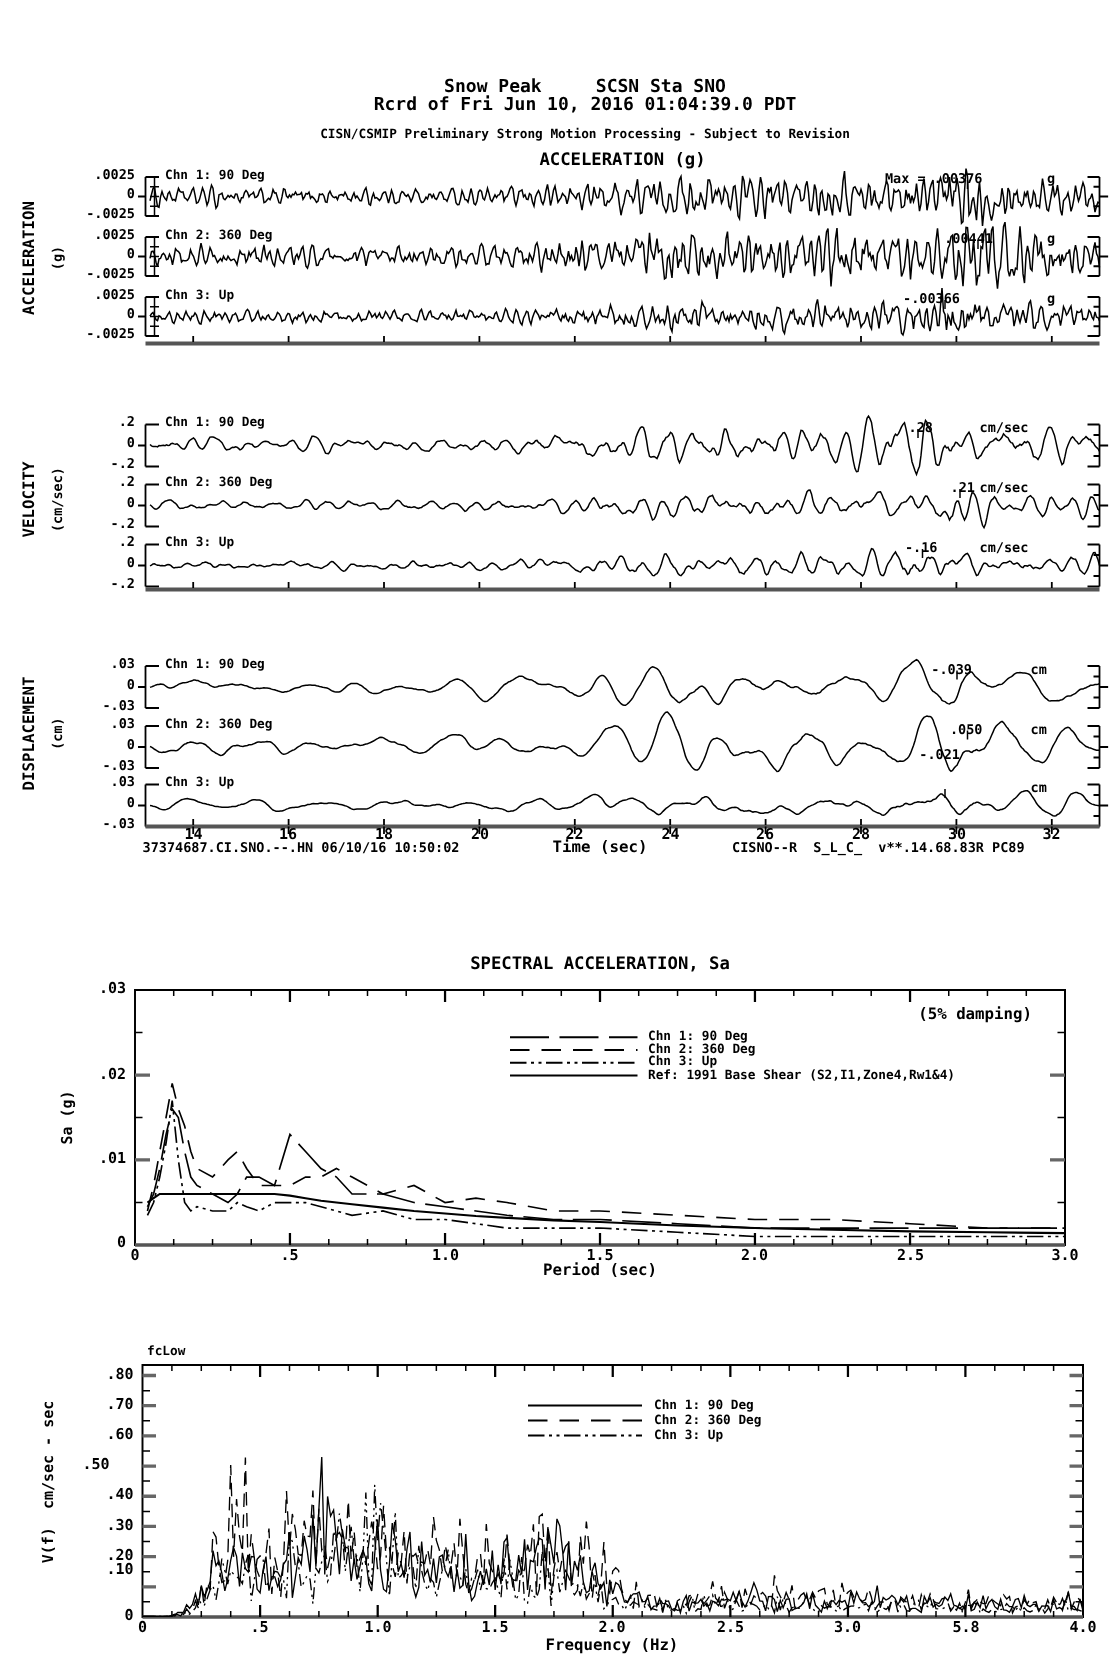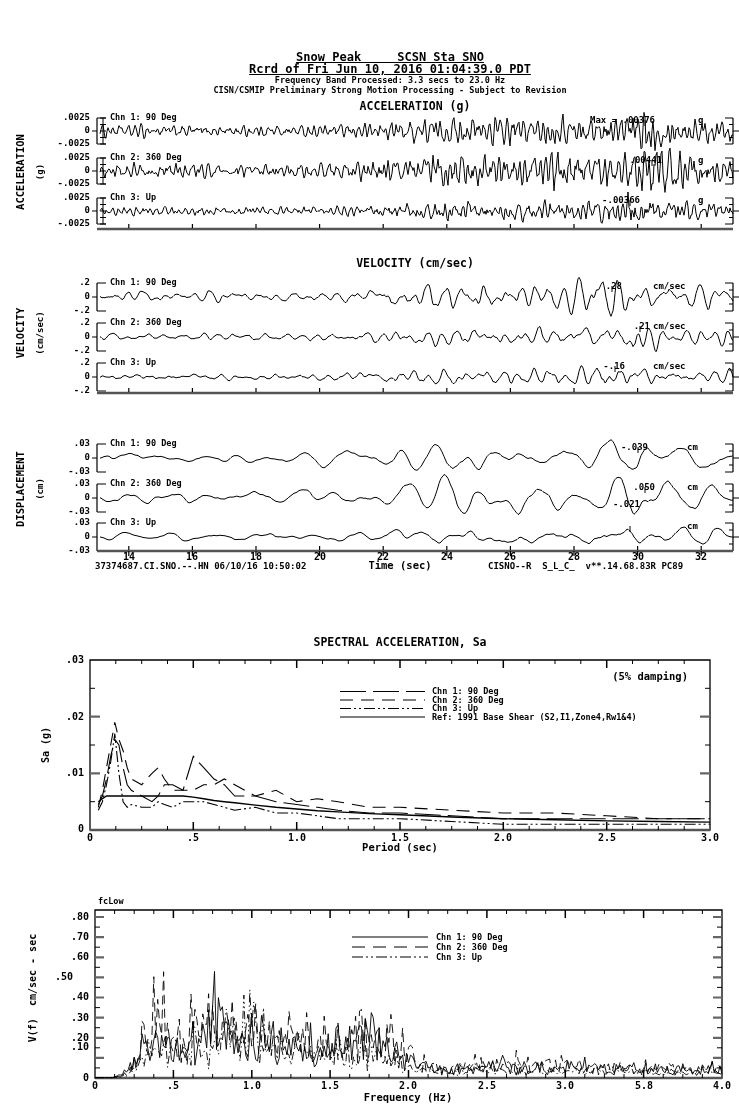--- a/index.html
+++ b/index.html
@@ -8,21 +8,21 @@
   svg{position:absolute;left:0;top:0;}
   .t{position:absolute;white-space:pre;line-height:1;color:#000;}
   .r{text-align:right;}
   .c{text-align:center;}
   .v{transform:translate(-50%,-50%) rotate(-90deg);transform-origin:center;}
   .f85{font-size:8.5px;}
   .f9{font-size:9px;}
   .f10{font-size:10px;}
   .f105{font-size:10.5px;}
   .f115{font-size:11.5px;}
-  .f12{font-size:12px;text-decoration:underline;}
+  .f12{font-size:12px;}
 </style>
 </head>
 <body>
 
 <div class="page">
   <svg id="cv" width="739" height="1115">
       <path d="M97 118 h9 M97 118 V144 M97 144 h9 M97 131 h-5" fill="none" stroke="#000" stroke-width="1.2"></path>
       <path d="M733 118 h-8 M733 118 V144 M733 144 h-8 M733 131 h6 M733 124.5 h-4 M733 137.5 h-4" fill="none" stroke="#000" stroke-width="1.2"></path>
       <path d="M100 118 h6 M100 124.5 h6 M100 131 h6 M100 137.5 h6 M100 144 h6 M103 118 V144" fill="none" stroke="#000" stroke-width="1"></path>
       <path d="M100 133.8 L101 129.7 L102 125.8 L103 124.5 L104 131.6 L105 137.7 L106 138.2 L107 131.2 L108 127.7 L109 130.7 L110 132.3 L111 133.4 L112 129.0 L113 127.8 L114 131.0 L115 133.4 L116 132.9 L117 133.9 L118 129.3 L119 125.6 L120 127.6 L121 128.1 L122 127.9 L123 131.8 L124 132.5 L125 133.7 L126 132.0 L127 129.6 L128 126.8 L129 125.3 L130 129.9 L131 135.4 L132 135.0 L133 132.9 L134 129.1 L135 125.3 L136 127.8 L137 132.1 L138 136.8 L139 134.2 L140 127.6 L141 123.4 L142 125.4 L143 133.4 L144 138.8 L145 137.2 L146 129.8 L147 129.4 L148 128.8 L149 132.4 L150 133.1 L151 131.9 L152 130.3 L153 131.4 L154 130.2 L155 131.3 L156 132.0 L157 129.3 L158 129.4 L159 133.0 L160 134.8 L161 131.8 L162 131.8 L163 128.4 L164 127.0 L165 128.2 L166 131.2 L167 129.7 L168 129.3 L169 128.2 L170 131.7 L171 131.4 L172 130.2 L173 127.0 L174 125.6 L175 128.6 L176 135.1 L177 134.6 L178 133.4 L179 132.2 L180 133.1 L181 130.7 L182 126.4 L183 128.6 L184 128.5 L185 131.9 L186 135.1 L187 135.4 L188 131.3 L189 125.9 L190 126.4 L191 130.7 L192 131.8 L193 130.0 L194 131.5 L195 129.5 L196 129.9 L197 128.0 L198 129.9 L199 129.6 L200 129.5 L201 128.4 L202 132.8 L203 131.2 L204 129.0 L205 129.4 L206 128.1 L207 132.2 L208 130.9 L209 131.9 L210 133.1 L211 134.9 L212 134.1 L213 129.4 L214 129.8 L215 129.3 L216 130.8 L217 134.6 L218 134.9 L219 129.3 L220 127.5 L221 129.9 L222 131.3 L223 131.8 L224 131.2 L225 133.1 L226 130.2 L227 129.8 L228 129.7 L229 130.5 L230 128.2 L231 130.0 L232 132.7 L233 132.9 L234 134.0 L235 130.8 L236 128.6 L237 131.9 L238 130.7 L239 132.3 L240 133.8 L241 133.8 L242 130.0 L243 126.8 L244 125.2 L245 129.9 L246 136.0 L247 136.8 L248 131.7 L249 128.9 L250 132.1 L251 131.7 L252 132.6 L253 133.7 L254 132.3 L255 129.3 L256 128.1 L257 128.0 L258 131.4 L259 135.4 L260 131.3 L261 126.8 L262 129.7 L263 135.0 L264 135.7 L265 134.8 L266 134.6 L267 129.5 L268 127.7 L269 128.4 L270 130.1 L271 130.9 L272 129.7 L273 131.6 L274 134.3 L275 132.1 L276 128.7 L277 126.0 L278 127.7 L279 129.1 L280 132.8 L281 134.9 L282 134.8 L283 133.6 L284 131.5 L285 132.7 L286 129.5 L287 129.5 L288 131.7 L289 129.7 L290 132.3 L291 132.9 L292 130.9 L293 128.2 L294 128.0 L295 129.7 L296 132.8 L297 132.9 L298 134.1 L299 131.3 L300 128.3 L301 125.8 L302 125.6 L303 128.6 L304 135.1 L305 136.5 L306 136.4 L307 132.8 L308 127.2 L309 129.8 L310 133.1 L311 133.2 L312 134.7 L313 130.5 L314 125.7 L315 129.7 L316 135.8 L317 136.6 L318 134.1 L319 128.1 L320 126.7 L321 127.6 L322 132.3 L323 133.3 L324 129.9 L325 125.5 L326 128.9 L327 133.1 L328 134.4 L329 132.1 L330 129.9 L331 131.7 L332 130.1 L333 129.8 L334 127.1 L335 128.1 L336 134.0 L337 131.6 L338 131.1 L339 128.8 L340 125.8 L341 124.3 L342 126.0 L343 133.5 L344 137.1 L345 133.3 L346 127.7 L347 127.2 L348 126.6 L349 131.2 L350 129.9 L351 132.7 L352 133.0 L353 129.1 L354 129.9 L355 134.7 L356 137.4 L357 131.3 L358 128.9 L359 127.1 L360 129.5 L361 134.3 L362 136.2 L363 133.2 L364 127.0 L365 123.0 L366 128.9 L367 137.0 L368 132.8 L369 126.8 L370 124.1 L371 129.5 L372 134.8 L373 133.2 L374 131.7 L375 129.0 L376 130.2 L377 131.3 L378 135.9 L379 132.2 L380 125.6 L381 128.6 L382 129.6 L383 131.1 L384 132.4 L385 129.3 L386 128.8 L387 134.8 L388 140.1 L389 133.8 L390 128.6 L391 125.1 L392 122.7 L393 133.2 L394 136.2 L395 133.0 L396 124.6 L397 129.2 L398 132.0 L399 131.8 L400 125.7 L401 126.8 L402 128.1 L403 136.7 L404 137.1 L405 134.0 L406 134.8 L407 133.3 L408 131.8 L409 127.7 L410 122.0 L411 126.5 L412 128.5 L413 136.8 L414 143.5 L415 138.6 L416 135.3 L417 129.6 L418 126.9 L419 127.2 L420 130.9 L421 131.0 L422 134.7 L423 131.8 L424 124.5 L425 119.5 L426 131.0 L427 142.4 L428 141.8 L429 133.4 L430 125.3 L431 124.6 L432 124.0 L433 125.9 L434 132.0 L435 128.1 L436 122.8 L437 131.8 L438 136.3 L439 128.7 L440 121.1 L441 127.7 L442 136.6 L443 138.7 L444 141.4 L445 139.0 L446 129.5 L447 129.6 L448 135.3 L449 141.1 L450 140.9 L451 139.2 L452 125.7 L453 119.7 L454 117.7 L455 128.3 L456 131.0 L457 136.5 L458 142.7 L459 136.3 L460 122.2 L461 126.6 L462 138.2 L463 139.6 L464 134.5 L465 136.6 L466 136.5 L467 128.3 L468 131.9 L469 135.3 L470 139.7 L471 132.0 L472 120.0 L473 120.0 L474 123.8 L475 135.6 L476 131.7 L477 127.3 L478 129.8 L479 126.0 L480 128.9 L481 135.4 L482 133.1 L483 125.0 L484 127.4 L485 129.3 L486 137.3 L487 139.3 L488 132.4 L489 124.6 L490 123.9 L491 132.7 L492 143.9 L493 145.9 L494 132.3 L495 117.4 L496 120.5 L497 131.0 L498 131.2 L499 124.9 L500 119.9 L501 122.2 L502 127.2 L503 136.6 L504 144.6 L505 139.4 L506 126.6 L507 118.1 L508 122.8 L509 136.7 L510 146.0 L511 132.5 L512 125.2 L513 127.8 L514 124.6 L515 135.0 L516 130.4 L517 127.1 L518 123.5 L519 122.2 L520 134.0 L521 136.4 L522 130.6 L523 121.0 L524 122.9 L525 128.5 L526 140.6 L527 141.7 L528 133.3 L529 129.4 L530 126.3 L531 123.6 L532 126.0 L533 126.6 L534 133.8 L535 133.7 L536 132.1 L537 123.9 L538 120.9 L539 128.2 L540 140.2 L541 140.4 L542 133.6 L543 123.0 L544 126.5 L545 139.0 L546 143.5 L547 129.0 L548 127.3 L549 134.4 L550 140.2 L551 139.8 L552 129.3 L553 130.6 L554 138.2 L555 143.6 L556 130.2 L557 130.5 L558 132.9 L559 137.5 L560 141.4 L561 133.3 L562 120.7 L563 114.0 L564 128.9 L565 137.2 L566 143.3 L567 143.3 L568 130.1 L569 125.2 L570 124.5 L571 126.6 L572 128.9 L573 130.1 L574 126.3 L575 129.5 L576 138.0 L577 139.0 L578 131.6 L579 123.1 L580 124.6 L581 137.0 L582 132.5 L583 126.9 L584 134.0 L585 135.5 L586 138.7 L587 134.6 L588 135.3 L589 129.8 L590 124.7 L591 120.8 L592 123.2 L593 138.0 L594 140.3 L595 136.3 L596 126.6 L597 128.1 L598 127.7 L599 126.6 L600 128.3 L601 138.4 L602 138.1 L603 136.8 L604 126.6 L605 131.8 L606 129.0 L607 135.6 L608 130.4 L609 134.5 L610 131.3 L611 122.4 L612 131.6 L613 140.7 L614 135.9 L615 124.4 L616 119.0 L617 128.0 L618 140.2 L619 134.8 L620 125.8 L621 122.4 L622 120.1 L623 134.3 L624 140.3 L625 135.8 L626 122.1 L627 118.5 L628 122.1 L629 131.4 L630 128.3 L631 133.1 L632 130.0 L633 118.1 L634 129.0 L635 137.6 L636 127.5 L637 127.4 L638 118.8 L639 124.8 L640 135.1 L641 148.8 L642 147.8 L643 127.8 L644 112.4 L645 117.6 L646 143.3 L647 141.4 L648 134.2 L649 131.5 L650 138.7 L651 146.8 L652 130.7 L653 121.1 L654 134.7 L655 150.6 L656 140.3 L657 131.7 L658 130.8 L659 136.0 L660 142.6 L661 147.0 L662 142.7 L663 135.3 L664 136.1 L665 137.0 L666 137.4 L667 134.4 L668 125.5 L669 131.4 L670 142.5 L671 138.6 L672 125.3 L673 127.6 L674 138.5 L675 138.9 L676 129.2 L677 129.8 L678 127.4 L679 134.7 L680 134.8 L681 137.3 L682 136.0 L683 128.6 L684 130.8 L685 127.1 L686 134.0 L687 137.9 L688 135.3 L689 127.7 L690 129.7 L691 137.5 L692 136.8 L693 138.3 L694 128.8 L695 119.1 L696 125.2 L697 133.5 L698 139.7 L699 140.6 L700 135.3 L701 129.5 L702 123.5 L703 130.7 L704 128.9 L705 123.4 L706 130.9 L707 140.1 L708 143.6 L709 133.9 L710 132.5 L711 131.3 L712 128.5 L713 133.7 L714 140.9 L715 137.5 L716 132.2 L717 123.7 L718 129.6 L719 134.0 L720 131.2 L721 125.6 L722 121.8 L723 124.7 L724 136.5 L725 137.4 L726 132.9 L727 132.1 L728 129.1 L729 134.5 L730 141.4 L731 137.5 L732 134.8 L733 135.4 " fill="none" stroke="#000" stroke-width="1"></path>
@@ -157,21 +157,20 @@
       <path d="M95.0 1077.6 L97.0 1077.6 L98.9 1077.6 L100.9 1077.6 L102.8 1077.6 L104.8 1077.6 L106.8 1077.6 L108.7 1077.6 L110.7 1077.6 L112.6 1077.6 L114.6 1077.2 L116.6 1076.6 L118.5 1075.0 L120.5 1075.0 L122.4 1074.7 L124.4 1069.8 L126.4 1072.2 L128.3 1069.6 L130.3 1062.5 L132.2 1070.0 L134.2 1057.0 L136.1 1064.3 L138.1 1060.1 L140.1 1054.4 L142.0 1033.8 L144.0 1043.8 L145.9 1040.7 L147.9 1048.7 L149.9 1060.6 L151.8 1052.7 L153.8 1040.2 L155.7 1031.7 L157.7 1037.4 L159.7 1057.6 L161.6 1035.2 L163.6 1045.7 L165.5 1048.0 L167.5 1037.7 L169.5 1037.9 L171.4 1059.4 L173.4 1061.9 L175.3 1047.0 L177.3 1037.7 L179.3 1060.4 L181.2 1051.1 L183.2 1051.2 L185.1 1057.7 L187.1 1053.2 L189.0 1042.9 L191.0 1039.8 L193.0 1021.4 L194.9 1065.2 L196.9 1051.8 L198.8 1038.5 L200.8 1043.0 L202.8 1024.0 L204.7 1033.1 L206.7 1047.9 L208.6 1009.8 L210.6 1044.5 L212.6 1006.0 L214.5 971.4 L216.5 1049.6 L218.4 997.6 L220.4 1010.7 L222.4 1006.7 L224.3 1026.9 L226.3 1049.4 L228.2 1019.6 L230.2 1031.4 L232.2 1032.1 L234.1 1053.9 L236.1 1039.1 L238.0 1052.9 L240.0 1044.3 L242.0 1033.4 L243.9 1039.2 L245.9 1055.9 L247.8 1060.7 L249.8 1036.2 L251.7 1013.1 L253.7 1046.7 L255.7 1059.5 L257.6 1061.1 L259.6 1042.8 L261.5 1015.4 L263.5 1026.4 L265.5 1047.8 L267.4 1042.3 L269.4 1051.8 L271.3 1033.0 L273.3 1021.3 L275.3 1057.8 L277.2 1064.7 L279.2 1058.2 L281.1 1027.7 L283.1 1050.2 L285.1 1046.5 L287.0 1055.0 L289.0 1039.0 L290.9 1055.3 L292.9 1037.9 L294.9 1036.7 L296.8 1046.8 L298.8 1051.1 L300.7 1044.1 L302.7 1061.2 L304.7 1046.3 L306.6 1058.8 L308.6 1056.8 L310.5 1022.7 L312.5 1056.1 L314.4 1067.0 L316.4 1064.2 L318.4 1054.4 L320.3 1047.5 L322.3 1056.6 L324.2 1045.9 L326.2 1056.7 L328.2 1033.7 L330.1 1060.0 L332.1 1043.2 L334.0 1056.1 L336.0 1028.0 L338.0 1025.1 L339.9 1049.3 L341.9 1053.1 L343.8 1053.7 L345.8 1036.7 L347.8 1049.7 L349.7 1026.2 L351.7 1059.9 L353.6 1040.2 L355.6 1041.2 L357.6 1031.5 L359.5 1025.5 L361.5 1026.6 L363.4 1059.6 L365.4 1019.1 L367.4 1030.7 L369.3 1042.3 L371.3 1012.6 L373.2 1017.3 L375.2 1034.9 L377.1 1060.2 L379.1 1027.5 L381.1 1056.5 L383.0 1040.7 L385.0 1046.9 L386.9 1036.9 L388.9 1054.7 L390.9 1061.8 L392.8 1060.6 L394.8 1047.1 L396.7 1041.9 L398.7 1055.7 L400.7 1058.7 L402.6 1054.9 L404.6 1070.9 L406.5 1053.2 L408.5 1062.6 L410.5 1055.1 L412.4 1056.5 L414.4 1061.0 L416.3 1067.9 L418.3 1068.3 L420.3 1064.6 L422.2 1062.6 L424.2 1062.5 L426.1 1061.4 L428.1 1067.8 L430.1 1067.6 L432.0 1065.3 L434.0 1073.1 L435.9 1070.7 L437.9 1070.6 L439.8 1065.6 L441.8 1073.3 L443.8 1067.7 L445.7 1067.3 L447.7 1072.7 L449.6 1073.8 L451.6 1068.5 L453.6 1075.1 L455.5 1067.7 L457.5 1063.7 L459.4 1074.1 L461.4 1068.0 L463.4 1068.9 L465.3 1068.6 L467.3 1066.2 L469.2 1070.7 L471.2 1068.8 L473.2 1073.9 L475.1 1067.5 L477.1 1068.3 L479.0 1070.5 L481.0 1066.2 L483.0 1066.7 L484.9 1066.0 L486.9 1067.1 L488.8 1061.5 L490.8 1067.1 L492.8 1061.1 L494.7 1067.8 L496.7 1071.4 L498.6 1067.4 L500.6 1061.5 L502.6 1055.2 L504.5 1059.9 L506.5 1067.2 L508.4 1067.6 L510.4 1073.9 L512.3 1064.4 L514.3 1064.3 L516.3 1066.4 L518.2 1074.4 L520.2 1066.9 L522.1 1071.9 L524.1 1066.3 L526.1 1065.9 L528.0 1073.7 L530.0 1072.5 L531.9 1072.0 L533.9 1070.6 L535.9 1068.2 L537.8 1062.6 L539.8 1072.5 L541.7 1062.3 L543.7 1070.2 L545.7 1072.3 L547.6 1074.7 L549.6 1067.4 L551.5 1072.4 L553.5 1067.7 L555.5 1067.2 L557.4 1069.8 L559.4 1067.0 L561.3 1068.1 L563.3 1067.0 L565.3 1072.2 L567.2 1061.3 L569.2 1068.8 L571.1 1061.4 L573.1 1066.0 L575.0 1068.6 L577.0 1068.4 L579.0 1071.1 L580.9 1069.7 L582.9 1067.8 L584.8 1057.0 L586.8 1071.8 L588.8 1065.0 L590.7 1066.7 L592.7 1065.6 L594.6 1063.6 L596.6 1065.4 L598.6 1069.9 L600.5 1065.9 L602.5 1068.0 L604.4 1064.1 L606.4 1073.0 L608.4 1072.2 L610.3 1072.2 L612.3 1073.6 L614.2 1074.9 L616.2 1064.3 L618.2 1068.7 L620.1 1065.1 L622.1 1071.4 L624.0 1069.5 L626.0 1071.0 L628.0 1069.7 L629.9 1064.7 L631.9 1067.0 L633.8 1062.6 L635.8 1070.0 L637.7 1070.8 L639.7 1072.3 L641.7 1070.8 L643.6 1072.9 L645.6 1062.8 L647.5 1073.9 L649.5 1072.9 L651.5 1068.1 L653.4 1071.7 L655.4 1063.8 L657.3 1072.5 L659.3 1068.3 L661.3 1066.3 L663.2 1071.1 L665.2 1072.8 L667.1 1066.1 L669.1 1073.3 L671.1 1073.6 L673.0 1074.9 L675.0 1071.0 L676.9 1066.3 L678.9 1065.7 L680.9 1071.8 L682.8 1063.7 L684.8 1070.1 L686.7 1071.1 L688.7 1069.6 L690.7 1069.6 L692.6 1074.1 L694.6 1070.6 L696.5 1070.7 L698.5 1070.4 L700.4 1074.4 L702.4 1066.5 L704.4 1072.6 L706.3 1071.7 L708.3 1072.8 L710.2 1067.6 L712.2 1061.8 L714.2 1070.8 L716.1 1071.0 L718.1 1073.7 L720.0 1065.9 L722.0 1074.0 " fill="none" stroke="#000" stroke-width="0.9"></path>
       <path d="M352 937 H428" fill="none" stroke="#000" stroke-width="1.2"></path>
       <path d="M95.0 1077.6 L97.0 1077.6 L98.9 1077.6 L100.9 1077.6 L102.8 1077.6 L104.8 1077.6 L106.8 1077.6 L108.7 1077.6 L110.7 1077.6 L112.6 1077.6 L114.6 1077.0 L116.6 1077.4 L118.5 1074.7 L120.5 1075.5 L122.4 1076.2 L124.4 1072.7 L126.4 1075.3 L128.3 1072.9 L130.3 1067.2 L132.2 1072.0 L134.2 1056.2 L136.1 1070.3 L138.1 1055.2 L140.1 1059.8 L142.0 1021.1 L144.0 1024.7 L145.9 1044.3 L147.9 1055.0 L149.9 1053.8 L151.8 1040.4 L153.8 976.7 L155.7 1037.9 L157.7 999.4 L159.7 1024.4 L161.6 1034.9 L163.6 971.7 L165.5 1047.8 L167.5 1022.9 L169.5 1038.6 L171.4 1047.1 L173.4 1052.4 L175.3 1049.5 L177.3 1035.9 L179.3 1019.0 L181.2 1062.6 L183.2 1038.4 L185.1 1047.5 L187.1 1065.1 L189.0 1041.1 L191.0 994.1 L193.0 1032.7 L194.9 1009.3 L196.9 1019.5 L198.8 1036.0 L200.8 1037.0 L202.8 1013.8 L204.7 1024.0 L206.7 1024.4 L208.6 993.7 L210.6 1043.8 L212.6 1005.9 L214.5 1033.4 L216.5 1029.2 L218.4 1045.4 L220.4 1036.5 L222.4 1040.0 L224.3 1023.7 L226.3 1021.6 L228.2 1026.0 L230.2 1034.8 L232.2 1000.3 L234.1 1039.3 L236.1 1021.0 L238.0 1044.9 L240.0 1038.8 L242.0 1033.8 L243.9 1043.3 L245.9 1028.2 L247.8 1014.4 L249.8 1025.1 L251.7 1046.1 L253.7 1037.5 L255.7 1003.8 L257.6 1034.3 L259.6 1031.9 L261.5 1043.1 L263.5 1051.3 L265.5 1035.1 L267.4 1042.4 L269.4 1020.6 L271.3 1055.6 L273.3 1033.8 L275.3 1037.6 L277.2 1035.7 L279.2 1043.5 L281.1 1041.4 L283.1 1042.3 L285.1 1032.7 L287.0 1043.6 L289.0 1011.3 L290.9 1026.9 L292.9 1033.2 L294.9 1047.4 L296.8 1029.9 L298.8 1039.9 L300.7 1043.7 L302.7 1028.7 L304.7 1050.9 L306.6 1012.6 L308.6 1035.5 L310.5 1056.1 L312.5 1062.6 L314.4 1059.3 L316.4 1052.1 L318.4 1037.6 L320.3 1035.6 L322.3 1056.2 L324.2 1016.1 L326.2 1042.3 L328.2 1047.3 L330.1 1053.4 L332.1 1049.1 L334.0 1054.8 L336.0 1049.4 L338.0 1023.1 L339.9 1043.6 L341.9 1057.9 L343.8 1057.6 L345.8 1046.9 L347.8 1050.1 L349.7 1046.2 L351.7 1029.7 L353.6 1036.8 L355.6 1016.2 L357.6 1063.1 L359.5 1011.0 L361.5 1009.4 L363.4 1042.3 L365.4 1016.6 L367.4 1063.3 L369.3 1046.1 L371.3 1034.7 L373.2 1048.0 L375.2 1036.4 L377.1 1030.8 L379.1 1028.6 L381.1 1060.3 L383.0 1063.2 L385.0 1060.0 L386.9 1023.8 L388.9 1042.5 L390.9 1014.4 L392.8 1031.9 L394.8 1065.5 L396.7 1050.1 L398.7 1063.8 L400.7 1054.3 L402.6 1028.1 L404.6 1058.5 L406.5 1062.0 L408.5 1047.4 L410.5 1045.2 L412.4 1047.0 L414.4 1059.3 L416.3 1066.0 L418.3 1068.3 L420.3 1063.9 L422.2 1072.4 L424.2 1054.5 L426.1 1071.6 L428.1 1072.6 L430.1 1069.2 L432.0 1063.6 L434.0 1063.5 L435.9 1061.7 L437.9 1070.8 L439.8 1065.6 L441.8 1069.1 L443.8 1069.1 L445.7 1070.4 L447.7 1074.1 L449.6 1074.8 L451.6 1067.2 L453.6 1065.9 L455.5 1067.2 L457.5 1070.2 L459.4 1063.9 L461.4 1063.5 L463.4 1069.3 L465.3 1062.5 L467.3 1065.1 L469.2 1069.2 L471.2 1066.7 L473.2 1063.9 L475.1 1054.2 L477.1 1065.4 L479.0 1067.7 L481.0 1057.4 L483.0 1072.2 L484.9 1066.8 L486.9 1066.6 L488.8 1068.5 L490.8 1066.4 L492.8 1060.6 L494.7 1071.8 L496.7 1059.2 L498.6 1065.5 L500.6 1069.3 L502.6 1063.9 L504.5 1065.8 L506.5 1063.3 L508.4 1061.6 L510.4 1064.1 L512.3 1070.8 L514.3 1071.1 L516.3 1050.2 L518.2 1060.3 L520.2 1064.3 L522.1 1068.1 L524.1 1061.6 L526.1 1066.4 L528.0 1056.9 L530.0 1072.5 L531.9 1066.7 L533.9 1063.5 L535.9 1061.9 L537.8 1067.3 L539.8 1066.3 L541.7 1061.5 L543.7 1065.5 L545.7 1060.6 L547.6 1059.8 L549.6 1059.0 L551.5 1069.5 L553.5 1071.2 L555.5 1059.9 L557.4 1071.4 L559.4 1070.6 L561.3 1055.3 L563.3 1064.2 L565.3 1061.5 L567.2 1060.2 L569.2 1064.7 L571.1 1066.6 L573.1 1066.0 L575.0 1067.6 L577.0 1066.3 L579.0 1058.9 L580.9 1064.7 L582.9 1073.9 L584.8 1070.7 L586.8 1067.9 L588.8 1068.0 L590.7 1067.6 L592.7 1073.7 L594.6 1066.3 L596.6 1066.1 L598.6 1074.8 L600.5 1064.7 L602.5 1066.7 L604.4 1068.1 L606.4 1068.6 L608.4 1063.8 L610.3 1071.0 L612.3 1072.6 L614.2 1063.2 L616.2 1069.2 L618.2 1068.3 L620.1 1062.6 L622.1 1067.3 L624.0 1068.4 L626.0 1069.0 L628.0 1065.9 L629.9 1065.2 L631.9 1068.3 L633.8 1074.0 L635.8 1071.2 L637.7 1073.8 L639.7 1072.1 L641.7 1073.3 L643.6 1068.1 L645.6 1059.7 L647.5 1072.6 L649.5 1068.1 L651.5 1070.8 L653.4 1067.9 L655.4 1069.1 L657.3 1068.9 L659.3 1063.4 L661.3 1066.3 L663.2 1067.8 L665.2 1069.3 L667.1 1070.5 L669.1 1063.3 L671.1 1066.0 L673.0 1064.3 L675.0 1075.2 L676.9 1071.4 L678.9 1070.5 L680.9 1071.5 L682.8 1066.5 L684.8 1069.4 L686.7 1065.7 L688.7 1068.4 L690.7 1067.8 L692.6 1074.5 L694.6 1074.8 L696.5 1072.5 L698.5 1066.6 L700.4 1071.8 L702.4 1064.8 L704.4 1068.5 L706.3 1070.9 L708.3 1065.6 L710.2 1070.9 L712.2 1061.1 L714.2 1072.7 L716.1 1068.1 L718.1 1064.4 L720.0 1067.1 L722.0 1070.4 " fill="none" stroke="#000" stroke-width="0.9" stroke-dasharray="9 5"></path>
       <path d="M352 947 H428" fill="none" stroke="#000" stroke-width="1.2" stroke-dasharray="13 8"></path>
       <path d="M95.0 1077.6 L97.0 1077.6 L98.9 1077.6 L100.9 1077.6 L102.8 1077.6 L104.8 1077.6 L106.8 1077.6 L108.7 1077.6 L110.7 1077.6 L112.6 1077.6 L114.6 1076.9 L116.6 1076.2 L118.5 1076.4 L120.5 1077.3 L122.4 1073.6 L124.4 1076.9 L126.4 1076.1 L128.3 1074.3 L130.3 1071.9 L132.2 1065.4 L134.2 1069.5 L136.1 1070.5 L138.1 1065.6 L140.1 1059.9 L142.0 1057.0 L144.0 1066.6 L145.9 1055.2 L147.9 1039.1 L149.9 1047.2 L151.8 1056.0 L153.8 1047.2 L155.7 1049.4 L157.7 1051.0 L159.7 1052.8 L161.6 1055.8 L163.6 1042.7 L165.5 1036.5 L167.5 1067.3 L169.5 1053.5 L171.4 1039.6 L173.4 1037.3 L175.3 1038.4 L177.3 1058.1 L179.3 1054.1 L181.2 1053.1 L183.2 1047.5 L185.1 1048.0 L187.1 1051.6 L189.0 1053.1 L191.0 1065.4 L193.0 1022.1 L194.9 1027.9 L196.9 1044.2 L198.8 1041.5 L200.8 1058.1 L202.8 1054.5 L204.7 1050.4 L206.7 1052.8 L208.6 1069.1 L210.6 1045.4 L212.6 1048.6 L214.5 1041.2 L216.5 1036.3 L218.4 1054.3 L220.4 1049.7 L222.4 1020.6 L224.3 1028.0 L226.3 1009.0 L228.2 1022.6 L230.2 1047.5 L232.2 1030.3 L234.1 1017.9 L236.1 1040.8 L238.0 1036.6 L240.0 1061.2 L242.0 1037.2 L243.9 995.0 L245.9 1052.3 L247.8 1056.6 L249.8 989.9 L251.7 1027.6 L253.7 1002.0 L255.7 1020.0 L257.6 1039.2 L259.6 1064.1 L261.5 1038.9 L263.5 1007.9 L265.5 1052.2 L267.4 1050.5 L269.4 1047.1 L271.3 1051.4 L273.3 1044.3 L275.3 1044.3 L277.2 1059.1 L279.2 1030.5 L281.1 1047.0 L283.1 1055.6 L285.1 1060.3 L287.0 1052.6 L289.0 1054.9 L290.9 1064.9 L292.9 1055.3 L294.9 1046.5 L296.8 1043.7 L298.8 1033.1 L300.7 1052.0 L302.7 1052.2 L304.7 1049.4 L306.6 1051.0 L308.6 1056.0 L310.5 1045.7 L312.5 1062.0 L314.4 1052.3 L316.4 1053.6 L318.4 1046.4 L320.3 1060.0 L322.3 1052.1 L324.2 1059.1 L326.2 1059.5 L328.2 1055.3 L330.1 1052.3 L332.1 1059.6 L334.0 1065.2 L336.0 1038.9 L338.0 1059.7 L339.9 1039.8 L341.9 1051.9 L343.8 1066.7 L345.8 1063.0 L347.8 1038.0 L349.7 1068.2 L351.7 1068.8 L353.6 1056.8 L355.6 1063.9 L357.6 1065.7 L359.5 1059.4 L361.5 1033.8 L363.4 1055.2 L365.4 1045.5 L367.4 1070.7 L369.3 1050.6 L371.3 1046.8 L373.2 1061.4 L375.2 1054.4 L377.1 1047.1 L379.1 1051.5 L381.1 1056.4 L383.0 1055.1 L385.0 1057.0 L386.9 1064.0 L388.9 1055.1 L390.9 1066.0 L392.8 1062.3 L394.8 1048.0 L396.7 1056.2 L398.7 1068.1 L400.7 1055.9 L402.6 1072.5 L404.6 1070.4 L406.5 1066.8 L408.5 1066.2 L410.5 1065.0 L412.4 1069.5 L414.4 1069.9 L416.3 1073.5 L418.3 1069.5 L420.3 1070.1 L422.2 1067.9 L424.2 1069.0 L426.1 1069.9 L428.1 1066.8 L430.1 1072.0 L432.0 1069.7 L434.0 1072.2 L435.9 1072.7 L437.9 1073.4 L439.8 1066.7 L441.8 1075.1 L443.8 1066.6 L445.7 1073.5 L447.7 1073.4 L449.6 1072.3 L451.6 1073.6 L453.6 1073.3 L455.5 1070.5 L457.5 1075.5 L459.4 1067.9 L461.4 1063.7 L463.4 1074.5 L465.3 1072.5 L467.3 1072.9 L469.2 1063.2 L471.2 1070.7 L473.2 1070.0 L475.1 1063.5 L477.1 1070.3 L479.0 1066.2 L481.0 1072.8 L483.0 1061.5 L484.9 1066.0 L486.9 1074.0 L488.8 1072.5 L490.8 1066.6 L492.8 1070.8 L494.7 1073.9 L496.7 1073.3 L498.6 1068.8 L500.6 1069.0 L502.6 1069.8 L504.5 1070.8 L506.5 1073.3 L508.4 1072.5 L510.4 1069.7 L512.3 1072.5 L514.3 1070.2 L516.3 1075.2 L518.2 1064.4 L520.2 1073.4 L522.1 1065.7 L524.1 1070.5 L526.1 1074.9 L528.0 1071.8 L530.0 1071.1 L531.9 1072.2 L533.9 1071.9 L535.9 1067.5 L537.8 1064.5 L539.8 1069.9 L541.7 1071.9 L543.7 1074.9 L545.7 1074.7 L547.6 1070.5 L549.6 1072.1 L551.5 1071.2 L553.5 1071.0 L555.5 1071.8 L557.4 1074.0 L559.4 1071.3 L561.3 1074.2 L563.3 1072.6 L565.3 1071.6 L567.2 1070.7 L569.2 1070.6 L571.1 1072.1 L573.1 1071.7 L575.0 1069.9 L577.0 1069.8 L579.0 1073.8 L580.9 1068.3 L582.9 1071.0 L584.8 1074.9 L586.8 1072.7 L588.8 1072.1 L590.7 1072.9 L592.7 1071.3 L594.6 1067.0 L596.6 1067.3 L598.6 1068.7 L600.5 1071.4 L602.5 1069.8 L604.4 1073.7 L606.4 1074.1 L608.4 1071.1 L610.3 1067.2 L612.3 1066.8 L614.2 1073.2 L616.2 1068.0 L618.2 1071.0 L620.1 1071.9 L622.1 1066.1 L624.0 1072.4 L626.0 1072.6 L628.0 1072.6 L629.9 1071.7 L631.9 1072.2 L633.8 1072.2 L635.8 1071.9 L637.7 1073.4 L639.7 1068.8 L641.7 1075.1 L643.6 1069.8 L645.6 1070.2 L647.5 1070.4 L649.5 1068.4 L651.5 1066.2 L653.4 1075.8 L655.4 1072.7 L657.3 1074.1 L659.3 1074.9 L661.3 1072.9 L663.2 1074.3 L665.2 1074.6 L667.1 1073.0 L669.1 1072.5 L671.1 1069.1 L673.0 1071.1 L675.0 1071.1 L676.9 1074.0 L678.9 1070.8 L680.9 1074.4 L682.8 1071.8 L684.8 1073.9 L686.7 1074.6 L688.7 1073.6 L690.7 1069.8 L692.6 1072.9 L694.6 1071.7 L696.5 1075.4 L698.5 1072.7 L700.4 1068.9 L702.4 1069.6 L704.4 1069.2 L706.3 1069.4 L708.3 1073.7 L710.2 1065.6 L712.2 1073.9 L714.2 1072.1 L716.1 1073.1 L718.1 1073.0 L720.0 1073.7 L722.0 1074.4 " fill="none" stroke="#000" stroke-width="0.9" stroke-dasharray="8 3 1.5 3 1.5 3"></path>
       <path d="M352 957 H428" fill="none" stroke="#000" stroke-width="1.2" stroke-dasharray="11 3 2 3 2 3"></path>
     </svg>
 
   <div class="t c f12" style="left:240px;top:51px;width:300px">Snow Peak     SCSN Sta SNO</div>
   <div class="t c f12" style="left:240px;top:63px;width:300px">Rcrd of Fri Jun 10, 2016 01:04:39.0 PDT</div>
-  <div class="t c f85" style="left:190px;top:76px;width:400px">Frequency Band Processed: 3.3 secs to 23.0 Hz</div>
   <div class="t c f85" style="left:190px;top:86px;width:400px">CISN/CSMIP Preliminary Strong Motion Processing - Subject to Revision</div>
 
   <div class="t c f115" style="left:265px;top:101px;width:300px">ACCELERATION (g)</div>
   <div class="t v f105" style="left:20px;top:172px">ACCELERATION</div>
   <div class="t v f9" style="left:40px;top:172px">(g)</div>
 
   <div class="t r f9" style="left:48px;top:113px;width:42px">.0025</div>
   <div class="t r f9" style="left:48px;top:126px;width:42px">0</div>
   <div class="t r f9" style="left:48px;top:139px;width:42px">-.0025</div>
   <div class="t r f9" style="left:48px;top:153px;width:42px">.0025</div>
@@ -185,21 +184,20 @@
   <div class="t f85" style="left:110px;top:153px">Chn 2: 360 Deg</div>
   <div class="t f85" style="left:110px;top:193px">Chn 3: Up</div>
 
   <div class="t r f9" style="left:525px;top:116px;width:130px">Max = .00376</div>
   <div class="t r f9" style="left:532px;top:156px;width:130px">.00441</div>
   <div class="t r f9" style="left:510px;top:196px;width:130px">-.00366</div>
   <div class="t f9" style="left:698px;top:116px">g</div>
   <div class="t f9" style="left:698px;top:156px">g</div>
   <div class="t f9" style="left:698px;top:196px">g</div>
 
-  <div class="t c f115" style="left:265px;top:258px;width:300px">VELOCITY (cm/sec)</div>
   <div class="t v f105" style="left:20px;top:333px">VELOCITY</div>
   <div class="t v f9" style="left:40px;top:333px">(cm/sec)</div>
 
   <div class="t r f9" style="left:48px;top:278px;width:42px">.2</div>
   <div class="t r f9" style="left:48px;top:292px;width:42px">0</div>
   <div class="t r f9" style="left:48px;top:306px;width:42px">-.2</div>
   <div class="t r f9" style="left:48px;top:318px;width:42px">.2</div>
   <div class="t r f9" style="left:48px;top:332px;width:42px">0</div>
   <div class="t r f9" style="left:48px;top:346px;width:42px">-.2</div>
   <div class="t r f9" style="left:48px;top:358px;width:42px">.2</div>

